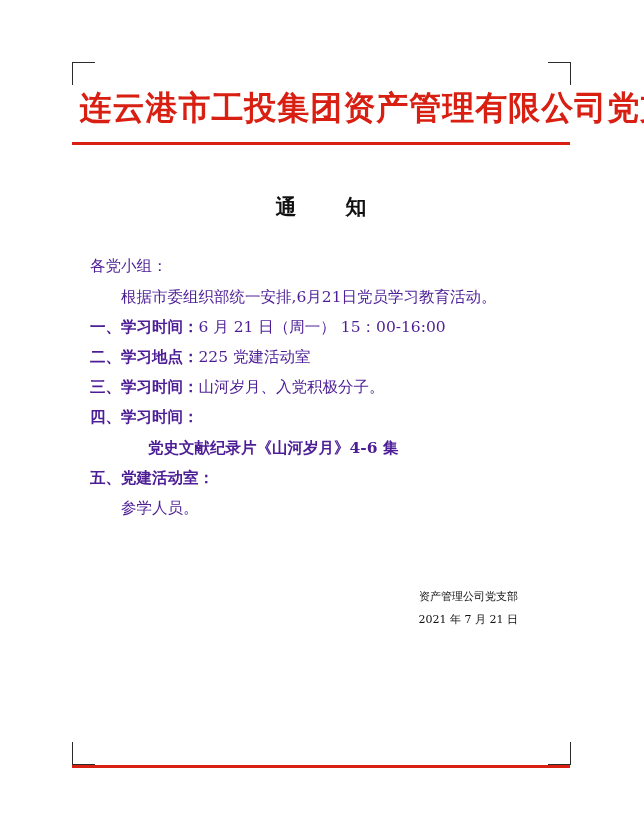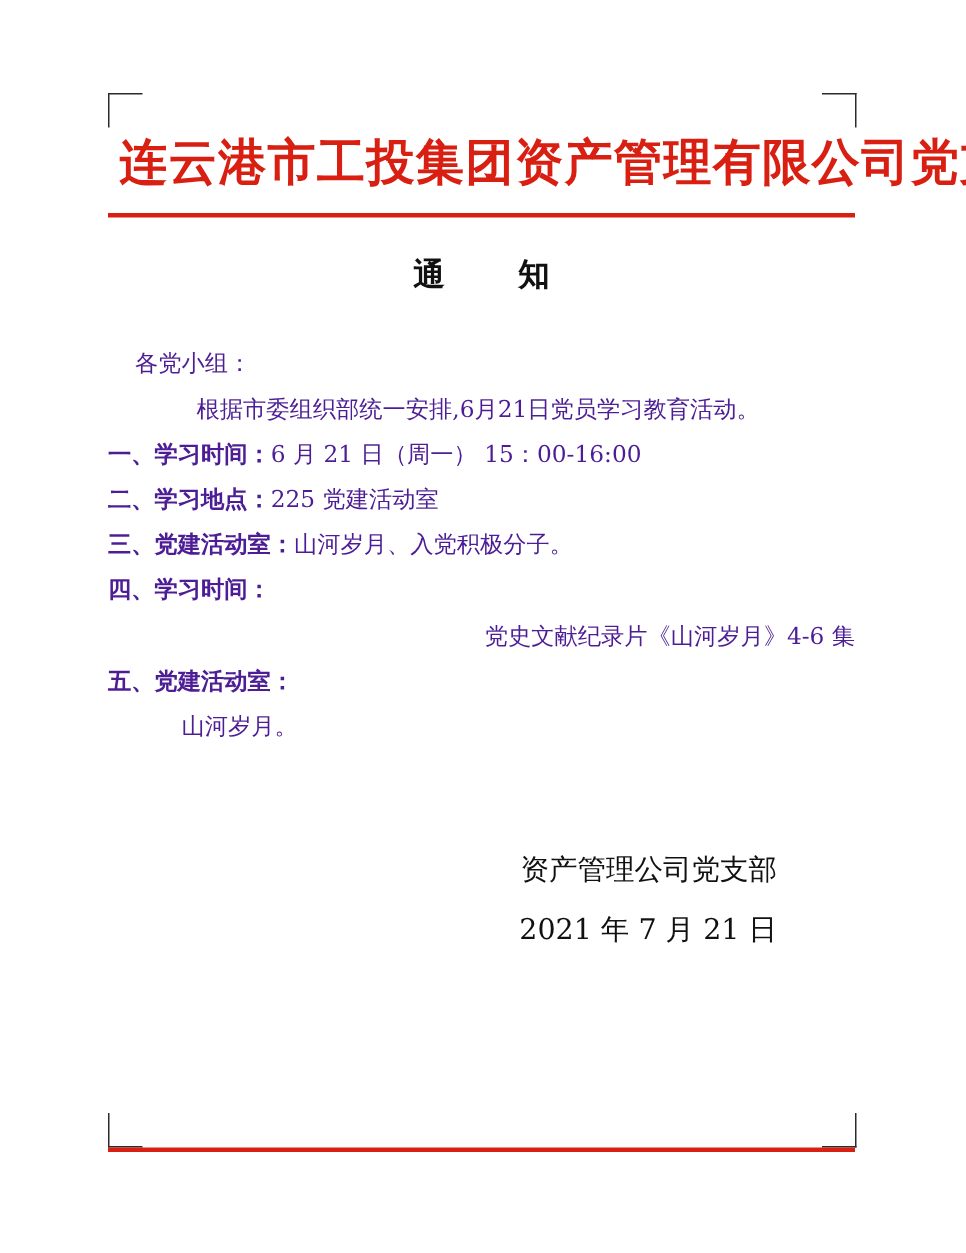--- a/index.html
+++ b/index.html
@@ -55,69 +55,69 @@
 
   .red-rule {
     margin-top: 16px;
     height: 3px;
     background: #d81f12;
     width: 100%;
   }
 
   .doc-type {
     text-align: center;
-    margin-top: 24px;
+    margin-top: 48px;
     font-family: "DejaVu Serif", "Liberation Serif", serif;
     font-weight: bold;
     font-size: 21px;
     color: #111;
     letter-spacing: 14px;
     text-indent: 14px;
   }
 
   .content {
     margin-top: 30px;
     font-family: "DejaVu Serif", "Liberation Serif", serif;
     font-size: 15.5px;
     color: #4c1d95;
     line-height: 1.95;
   }
 
   .salutation {
     margin-left: 18px;
   }
   .para {
-    margin-left: 28px;
+    margin-left: 18px;
     text-indent: 31px;
   }
   .para.noindent {
     text-indent: 0;
   }
   .item {
+    margin-left: 18px;
     font-weight: bold;
   }
   .item .val {
     font-weight: normal;
   }
   .item-sub {
-    margin-left: 58px;
-    font-weight: normal;
-    text-align: right;
+    margin-left: 76px;
+    font-weight: bold;
   }
   .body-para {
     margin-left: 18px;
     text-indent: 31px;
   }
 
   .sign-block {
     margin-top: 62px;
     margin-right: 30px;
     text-align: right;
     font-family: "DejaVu Serif", "Liberation Serif", serif;
-    font-size: 19px;
+    font-size: 11px;
     color: #111;
     line-height: 2.1;
   }
   .sign-line {
     padding-right: 22px;
   }
 
   .bottom-rule {
     position: absolute;
     left: 72px;
@@ -154,35 +154,35 @@
 
       <div class="item">
         <span>一、学习时间：</span><span class="val">6 月 21 日（周一） 15：00-16:00</span>
       </div>
 
       <div class="item">
         <span>二、学习地点：</span><span class="val">225 党建活动室</span>
       </div>
 
       <div class="item">
-        <span>三、党建活动室：</span><span class="val">山河岁月、入党积极分子。</span>
+        <span>三、学习时间：</span><span class="val">山河岁月、入党积极分子。</span>
       </div>
 
       <div class="item">
         <span>四、学习时间：</span><span class="val"></span>
       </div>
 
       <div class="item-sub">党史文献纪录片《山河岁月》4-6 集</div>
 
       <div class="item">
         <span>五、党建活动室：</span><span class="val"></span>
       </div>
 
 
-      <div class="body-para">山河岁月。</div>
+      <div class="body-para">参学人员。</div>
 
     </div>
 
     <div class="sign-block">
       <div class="sign-line">资产管理公司党支部</div>
       <div class="sign-line">2021 年 7 月 21 日</div>
     </div>
 
   </div>
 

